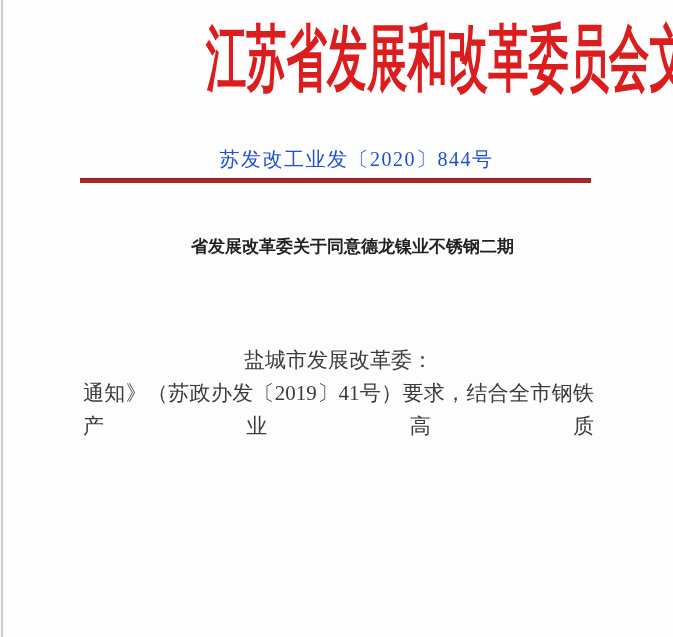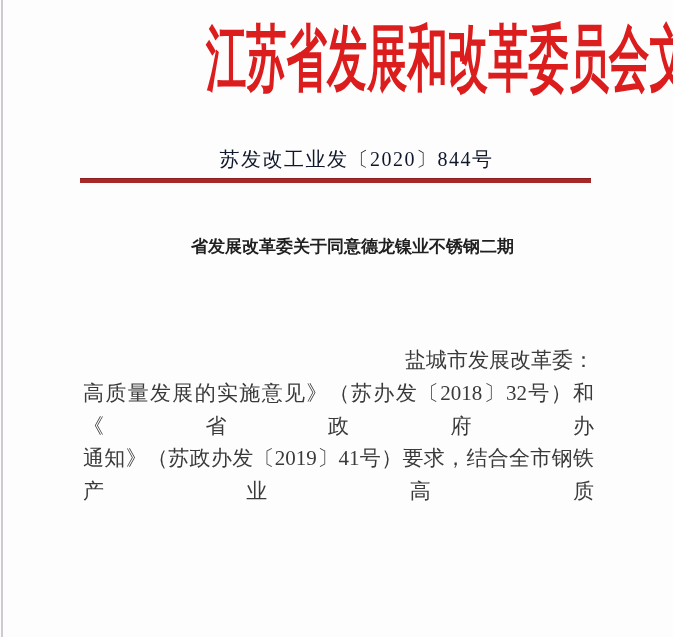--- a/index.html
+++ b/index.html
@@ -42,21 +42,21 @@
     transform:scaleX(0.56);
     transform-origin:center;
     letter-spacing:0px;
   }
   
   .doc-number{
     position:absolute;top:146px;left:50%;
     transform:translateX(calc(-50% + 20px));
     font-size:20px;
     letter-spacing:1.5px;
-    color:#0f172a;
+    color:#1d4ed8;
     white-space:nowrap;
   }
   
   .red-rule{
     position:absolute;top:178px;left:80px;
     width:511px;height:4px;
     background:var(--divider-red,#a62828);
     border-top:1px solid #8e1f1f;
   }
   
@@ -72,21 +72,21 @@
   }
   .title-line{display:block;}
   
   .body{
     position:absolute;left:83px;top:344px;width:511px;
     font-size:21px;
     line-height:32.8px;
     color:var(--body-text,#3a3a3a);
   }
   .salutation{
-    text-align:right;
+    text-align:center;
   }
   .body-line{
     text-align:justify;
     text-align-last:justify;
     text-justify:inter-character;
   }
   .body-line.indent{
     text-indent:2em;
   }
 </style>
@@ -104,18 +104,17 @@
   <div class="doc-number">苏发改工业发〔2020〕844号</div>
 
   <div class="red-rule"></div>
 
   <h1 class="title">
     <span class="title-line">省发展改革委关于同意德龙镍业不锈钢二期</span>
   </h1>
 
   <div class="body">
     <div class="salutation">盐城市发展改革委：</div>
-    <div class="body-line">高质量发展的实施意见》（苏办发〔2018〕32号）和《省政府办</div>
     <div class="body-line">通知》（苏政办发〔2019〕41号）要求，结合全市钢铁产业高质</div>
 
   </div>
 
 </div>
 
 </body></html>

